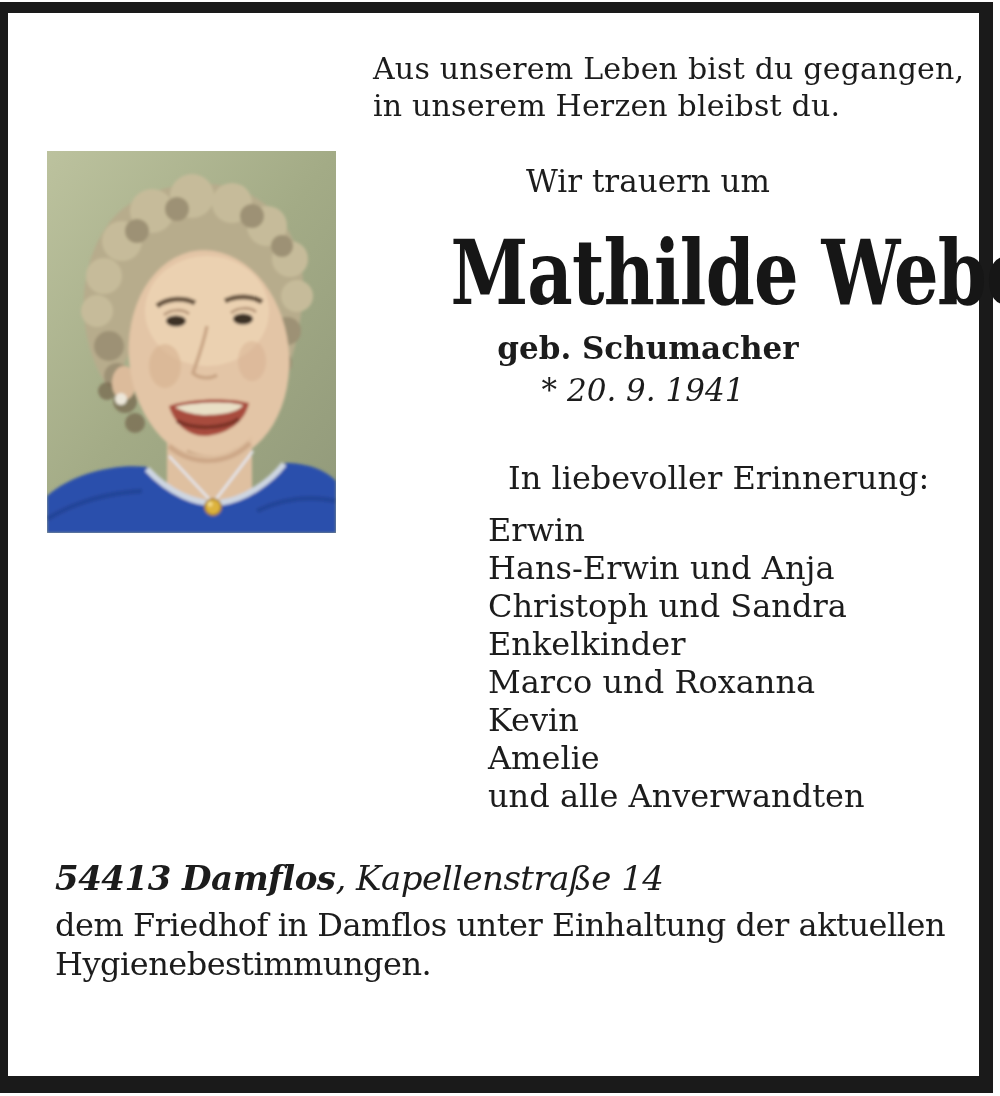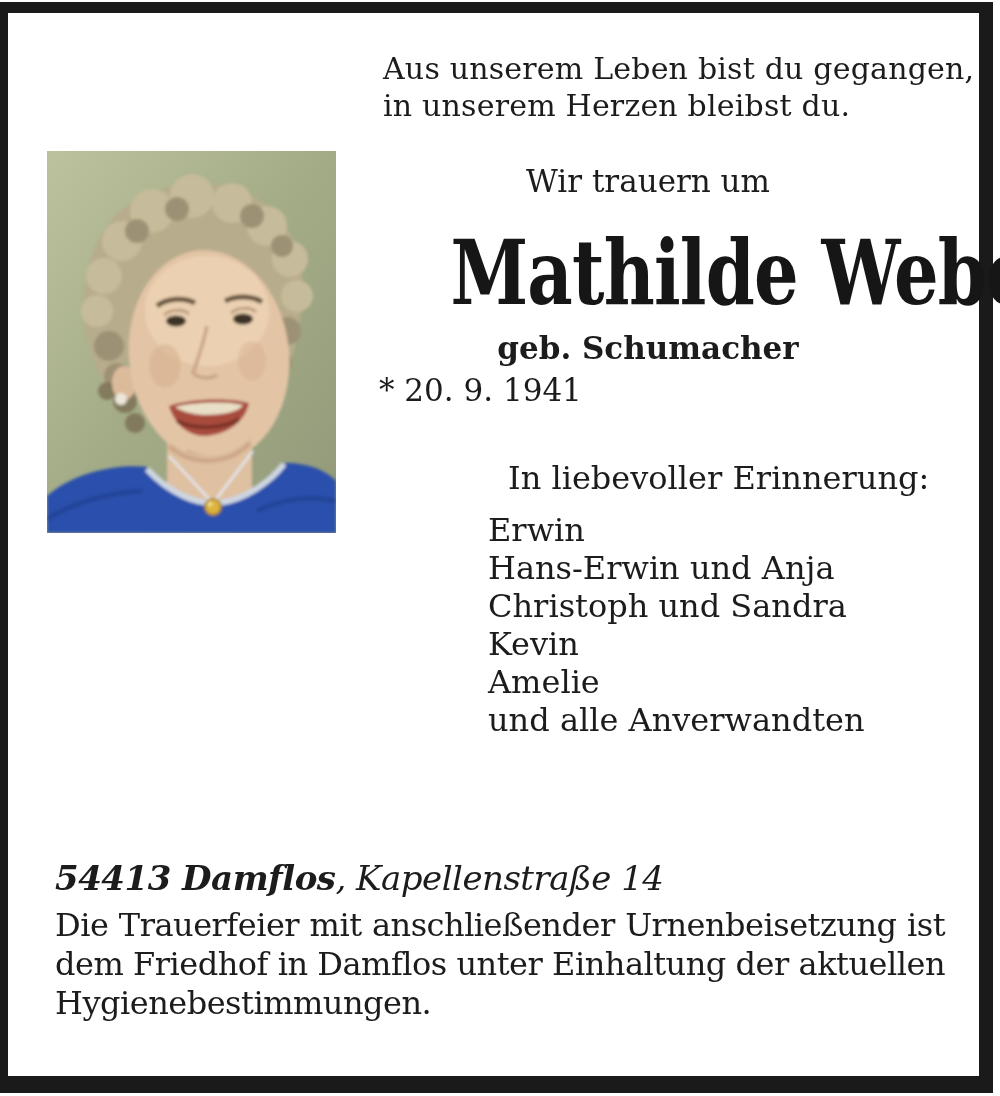--- a/index.html
+++ b/index.html
@@ -8,35 +8,35 @@
     font-family:"DejaVu Serif","Liberation Serif",serif;color:#1c1c1c;
     overflow:hidden;
   }
   .frame{
     position:absolute;left:0;top:2px;width:993px;height:1091px;
     box-sizing:border-box;border-style:solid;border-color:#1a1a1a;
     border-width:11px 14px 17px 8px;pointer-events:none;
   }
   .photo{position:absolute;left:47px;top:151px;width:289px;height:382px;}
   .epigraph{
-    position:absolute;left:383px;top:50px;font-size:30px;line-height:37px;
+    position:absolute;left:373px;top:50px;font-size:30px;line-height:37px;
     letter-spacing:.2px;white-space:nowrap;
   }
   .centercol{position:absolute;left:365px;width:566px;text-align:center;}
   .intro{top:163px;font-size:31px;}
   .bigname{top:220px;}
   .bigname .inner{
     display:inline-block;font-weight:bold;font-size:90px;line-height:105px;
     transform:scaleX(0.78);transform-origin:50% 50%;white-space:nowrap;
     letter-spacing:-1px;color:#161616;
   }
   .maiden{top:330px;font-size:31px;font-weight:bold;}
   .dates{
     position:absolute;left:379px;top:372px;width:528px;display:flex;
-    justify-content:space-between;font-size:31px;white-space:nowrap;
+    justify-content:center;font-size:31px;white-space:nowrap;font-style:italic;
   }
   .memheading{position:absolute;left:488px;top:459px;font-size:32px;margin-left:20px;}
   .mourners{position:absolute;left:488px;top:511px;font-size:32px;line-height:38px;}
   .addr{position:absolute;left:55px;top:858px;font-size:34px;letter-spacing:-0.5px;white-space:nowrap;font-style:italic;}
   .addr .b{font-weight:bold;}
   .funeral{
     position:absolute;left:55px;top:906px;width:890px;font-size:32px;
     line-height:39px;letter-spacing:-0.5px;
   }
   .funeral .jline{text-align:justify;text-align-last:justify;}
@@ -148,26 +148,27 @@
 <div class="dates">
   <span>* 20. 9. 1941</span>
 </div>
 
 <div class="memheading">In liebevoller Erinnerung:</div>
 
 <div class="mourners">
   <div>Erwin</div>
   <div>Hans-Erwin und Anja</div>
   <div>Christoph und Sandra</div>
+  <div>Enkelkinder</div>
+  <div>Marco und Roxanna</div>
   <div>Kevin</div>
   <div>Amelie</div>
   <div>und alle Anverwandten</div>
 </div>
 
 <div class="addr">
   <span class="b">54413 Damflos</span><span>, Kapellenstraße 14</span>
 </div>
 
 <div class="funeral">
-  <div class="jline">Die Trauerfeier mit anschließender Urnenbeisetzung ist</div>
   <div class="jline">dem Friedhof in Damflos unter Einhaltung der aktuellen</div>
   <div class="lastline">Hygienebestimmungen.</div>
 </div>
 
 </body></html>

